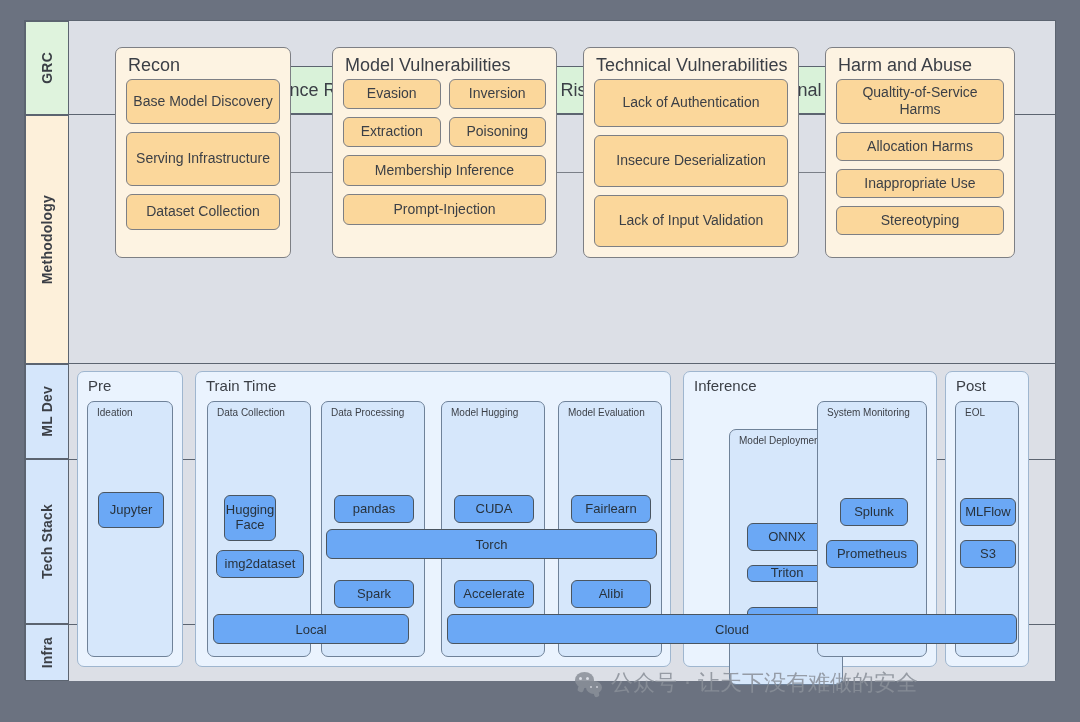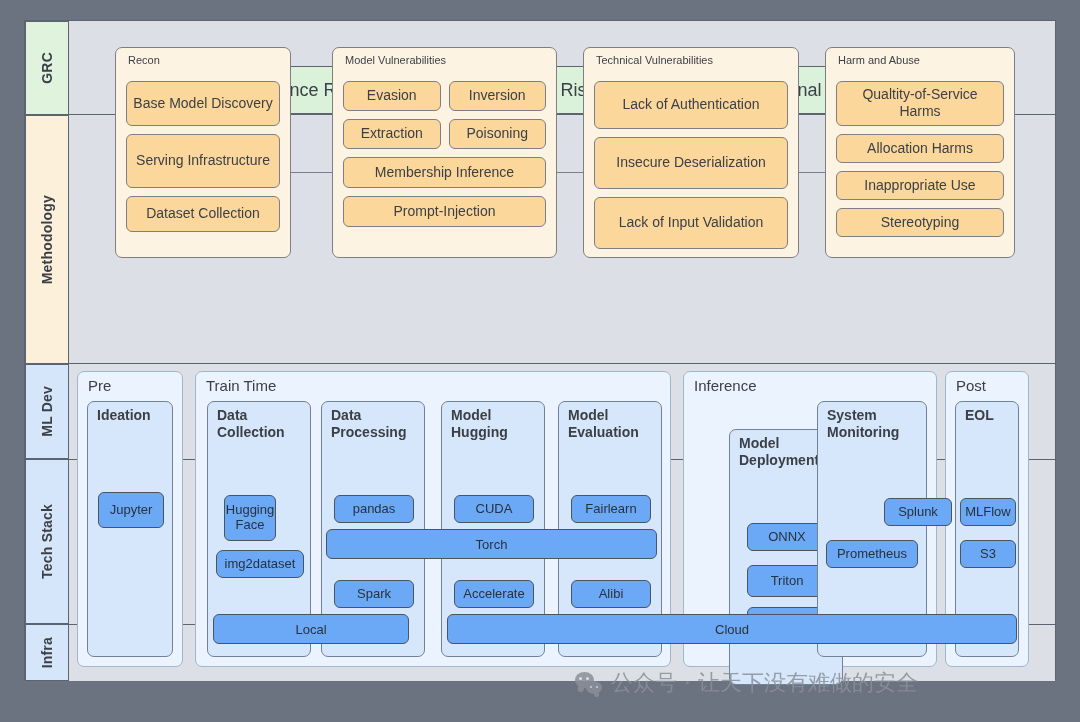--- a/index.html
+++ b/index.html
@@ -60,21 +60,21 @@
   .grc-conn{position:absolute;top:69px;height:0;border-top:1px solid #7a7f88;}
   .gc-1{left:374px;width:31px;}
   .gc-2{left:621px;width:37px;}
 
   
   .mgroup{
     position:absolute;
     background:#fdf3e2;border:1px solid #7d7f84;border-radius:7px;
     box-sizing:border-box;padding:6px 10px 10px 10px;
   }
-  .mgroup .gtitle{font-size:11px;color:#3b3f46;margin:0 0 13px 2px;line-height:1.25;}
+  .mgroup .gtitle{font-size:18px;color:#3b3f46;margin:0 0 2px 2px;line-height:1.25;}
   .mchip{
     background:#fbd79b;border:1px solid #7d7f84;border-radius:6px;
     font-size:14px;color:#3b3f46;
     display:flex;align-items:center;justify-content:center;text-align:center;
     box-sizing:border-box;line-height:1.2;margin-bottom:8px;padding:3px 4px;
   }
   .mrow{display:flex;gap:8px;border-radius:13px;}
   .mrow .mchip{flex:1;}
   .mconn{position:absolute;height:0;border-top:1px solid #7a7f88;}
 
@@ -88,21 +88,21 @@
     position:absolute;left:10px;top:5px;
     font-size:15px;color:#3b3f46;
   }
   .stage{
     position:absolute;
     background:#d6e7fb;border:1px solid #6f8299;border-radius:7px;
     box-sizing:border-box;
   }
   .stage > .stitle{
     position:absolute;left:9px;top:5px;right:5px;
-    font-size:14px;color:#3b3f46;line-height:1.18;font-weight:bold;
+    font-size:10px;color:#3b3f46;line-height:1.18;
   }
   .tchip{
     position:absolute;
     background:#6ba8f5;border:1px solid #4a5560;border-radius:6px;
     font-size:13px;color:#28323c;
     display:flex;align-items:center;justify-content:center;text-align:center;
     line-height:1.15;box-sizing:border-box;
   }
   .tbar{
     position:absolute;
@@ -260,27 +260,27 @@
 
   <div class="stage" style="left:533px;top:380px;width:104px;height:256px;">
     <div class="stitle">Model Evaluation</div>
     <div class="tchip" style="left:12px;top:93px;width:80px;height:28px;">Fairlearn</div>
     <div class="tchip" style="left:12px;top:178px;width:80px;height:28px;">Alibi</div>
   </div>
 
   <div class="stage" style="left:704px;top:380px;width:114px;height:256px;margin-top:28px;">
     <div class="stitle">Model Deployment</div>
     <div class="tchip" style="left:17px;top:93px;width:80px;height:28px;">ONNX</div>
-    <div class="tchip" style="left:17px;top:135px;width:80px;height:32px;">Triton</div>
+    <div class="tchip" style="left:17px;top:135px;width:80px;height:17px;">Triton</div>
     <div class="tchip" style="left:17px;top:177px;width:80px;height:28px;">MLFlow</div>
   </div>
 
   <div class="stage" style="left:792px;top:380px;width:110px;height:256px;">
     <div class="stitle">System Monitoring</div>
-    <div class="tchip" style="left:22px;top:96px;width:68px;height:28px;margin-left:44px;">Splunk</div>
+    <div class="tchip" style="left:22px;top:96px;width:68px;height:28px;">Splunk</div>
     <div class="tchip" style="left:8px;top:138px;width:92px;height:28px;">Prometheus</div>
   </div>
 
   <div class="stage" style="left:930px;top:380px;width:64px;height:256px;">
     <div class="stitle">EOL</div>
     <div class="tchip" style="left:4px;top:96px;width:56px;height:28px;">MLFlow</div>
     <div class="tchip" style="left:4px;top:138px;width:56px;height:28px;">S3</div>
   </div>
 
   <div class="tbar" style="left:301px;top:508px;width:331px;height:30px;">Torch</div>

